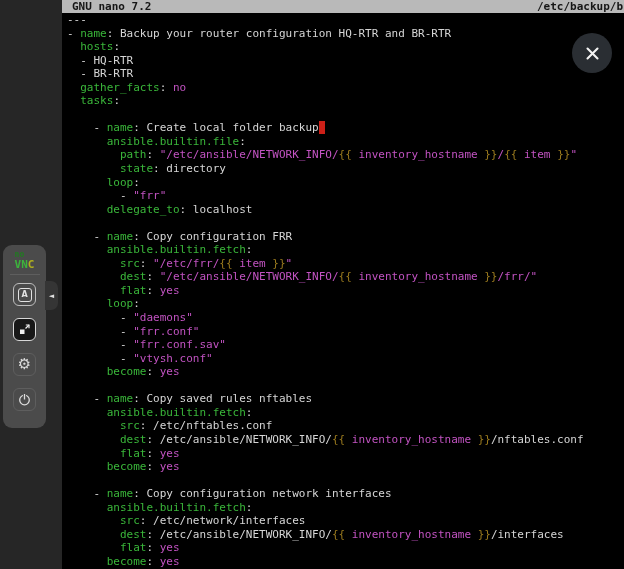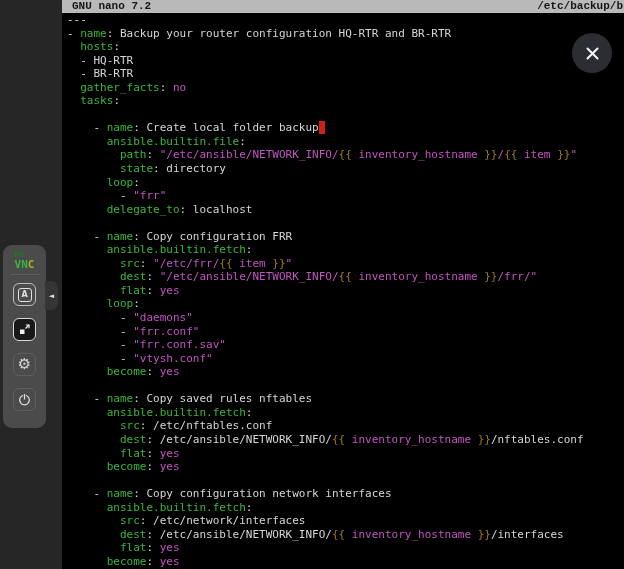--- a/index.html
+++ b/index.html
@@ -3,21 +3,21 @@
 <meta charset="utf-8">
 <style>
   html,body{margin:0;padding:0;background:#262626;}
   .screen{position:relative;width:624px;height:569px;background:#262626;overflow:hidden;
           font-family:"DejaVu Sans Mono",monospace;}
 
   
   .terminal{position:absolute;left:62px;top:0;width:562px;height:569px;background:var(--bg,#000);overflow:hidden;}
   .titlebar{position:absolute;top:0;left:0;right:0;height:13px;background:var(--titlebar_bg,#b9b9b9);
             color:var(--titlebar_fg,#161616);font-weight:bold;font-size:11px;line-height:13px;
-            display:flex;justify-content:space-between;padding:0 1px 0 10px;box-sizing:border-box;white-space:nowrap;overflow:hidden;font-family:Liberation Mono, monospace;}
+            display:flex;justify-content:space-between;padding:0 1px 0 10px;box-sizing:border-box;white-space:nowrap;overflow:hidden;}
   .editor{position:absolute;top:13px;left:5px;right:0;bottom:0;font-size:11px;line-height:13.55px;
           color:var(--fg,#d6d6d6);white-space:pre;overflow:hidden;}
   .line{height:13.55px;white-space:pre;}
   .line .p{color:var(--fg,#d6d6d6);}
   .line .k{color:var(--key,#3ab73a);}
   .line .s{color:var(--str,#c253c2);}
   .line .b{color:var(--brace,#9a7a1e);}
   .line .cur{background:var(--cursor,#cd2018);color:transparent;}
 
   

